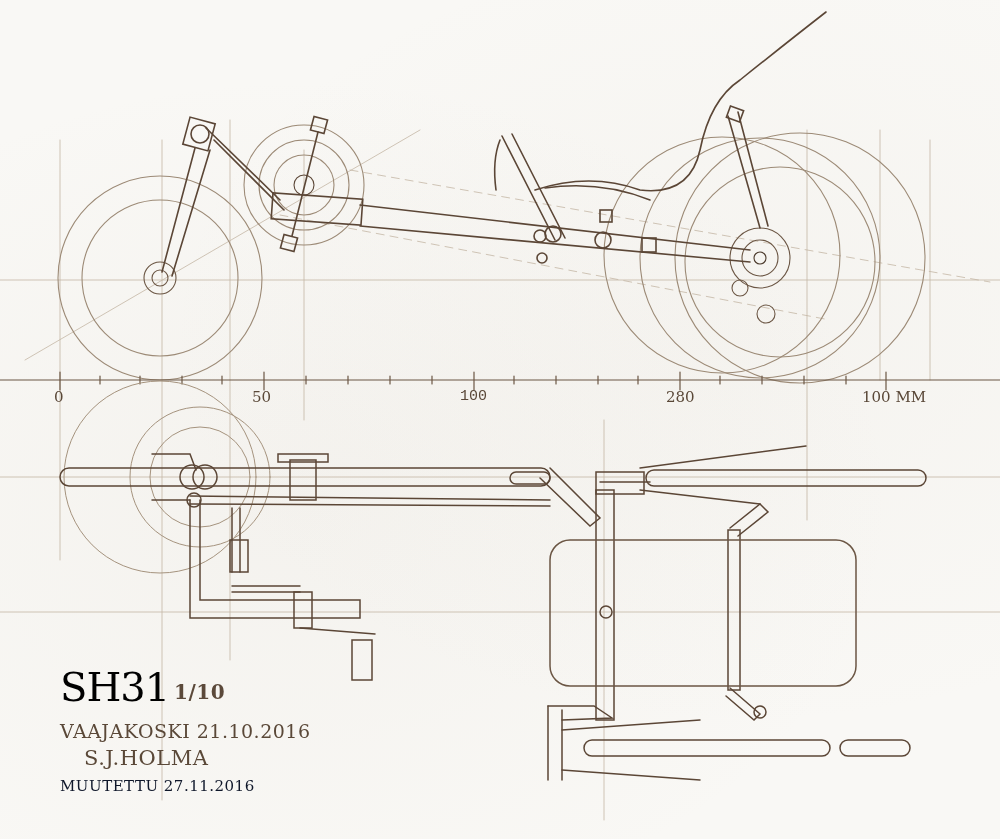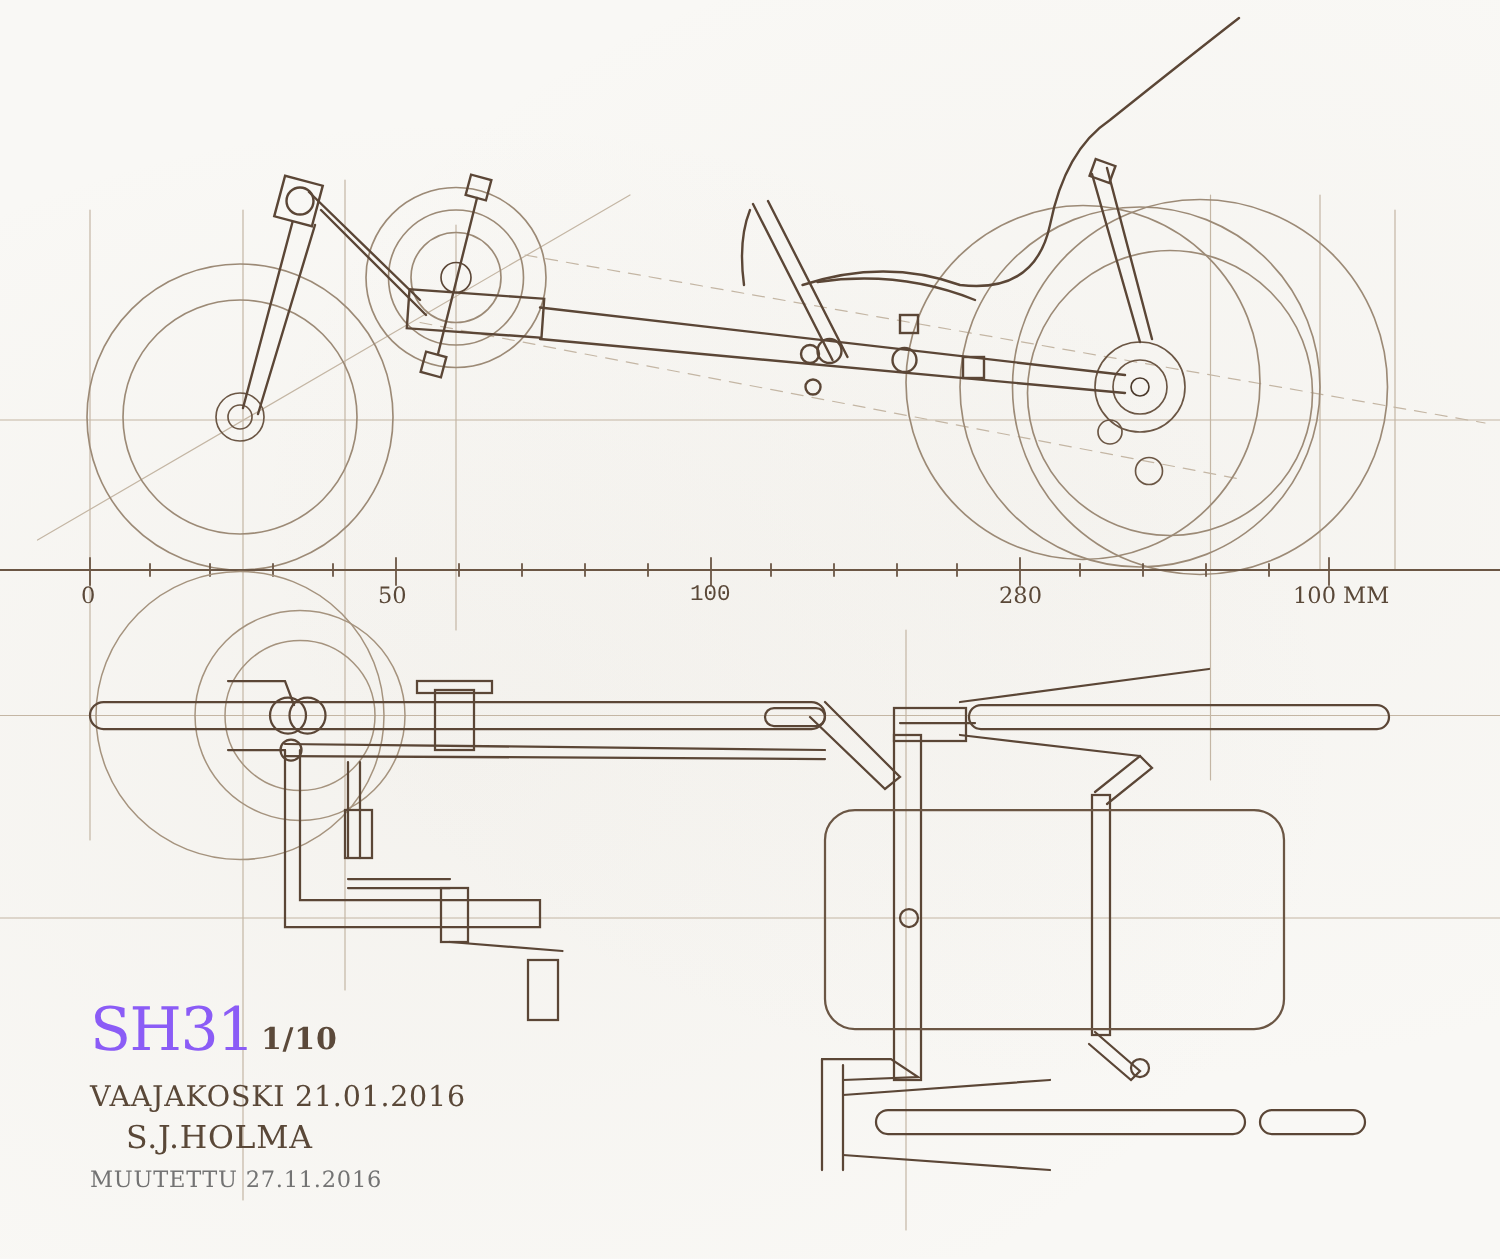--- a/index.html
+++ b/index.html
@@ -5,25 +5,25 @@
   html, body { margin:0; padding:0; }
   body { width:1000px; height:839px; overflow:hidden; background:#faf9f7; position:relative;
          font-family:"DejaVu Serif", serif; }
   #canvas { position:absolute; left:0; top:0; width:1000px; height:839px; }
   .paper { position:absolute; inset:0;
     background:
       radial-gradient(ellipse at 30% 60%, rgba(200,190,175,0.10), transparent 60%),
       radial-gradient(ellipse at 75% 40%, rgba(200,190,175,0.08), transparent 55%),
       #f9f8f5; }
   .lbl { position:absolute; color:#5a4838; font-family:"DejaVu Serif", serif; letter-spacing:0.5px; }
-  .title { left:60px; top:664px; font-size:40px; color:#8b5cf6; letter-spacing:-1px; }
+  .title { left:60px; top:664px; font-size:40px; color:#000000; letter-spacing:-1px; }
   .scale { left:174px; top:680px; font-size:20px; color:#5b493a;font-weight:bold; }
   .place { left:60px; top:720px; font-size:19px; }
   .author { left:60px; top:746px; font-size:21px;margin-left:24px; }
-  .modified { left:60px; top:777px; font-size:15px; color:#737373; }
+  .modified { left:60px; top:777px; font-size:15px; color:#0f172a; }
   .tick { position:absolute; top:388px; font-size:15px; color:#5a4838; }
 </style>
 </head>
 <body>
 
 <div class="paper"></div>
 
 <svg id="canvas" viewBox="0 0 1000 839" xmlns="http://www.w3.org/2000/svg" fill="none" stroke-linecap="round">
 
   <g stroke="#c4b6a4" stroke-width="0.8">
@@ -178,15 +178,15 @@
 </svg>
 
 <div class="tick" style="left:54px;">0</div>
 <div class="tick" style="left:252px;">50</div>
 <div class="tick" style="left:460px;font-family:Liberation Mono, monospace;">100</div>
 <div class="tick" style="left:666px;">280</div>
 <div class="tick" style="left:862px;">100 MM</div>
 
 <div class="lbl title">SH31</div>
 <div class="lbl scale">1/10</div>
-<div class="lbl place">VAAJAKOSKI 21.01.2016</div>
+<div class="lbl place">VAAJAKOSKI 21.10.2016</div>
 <div class="lbl author">S.J.HOLMA</div>
 <div class="lbl modified">MUUTETTU 27.11.2016</div>
 
 </body></html>

